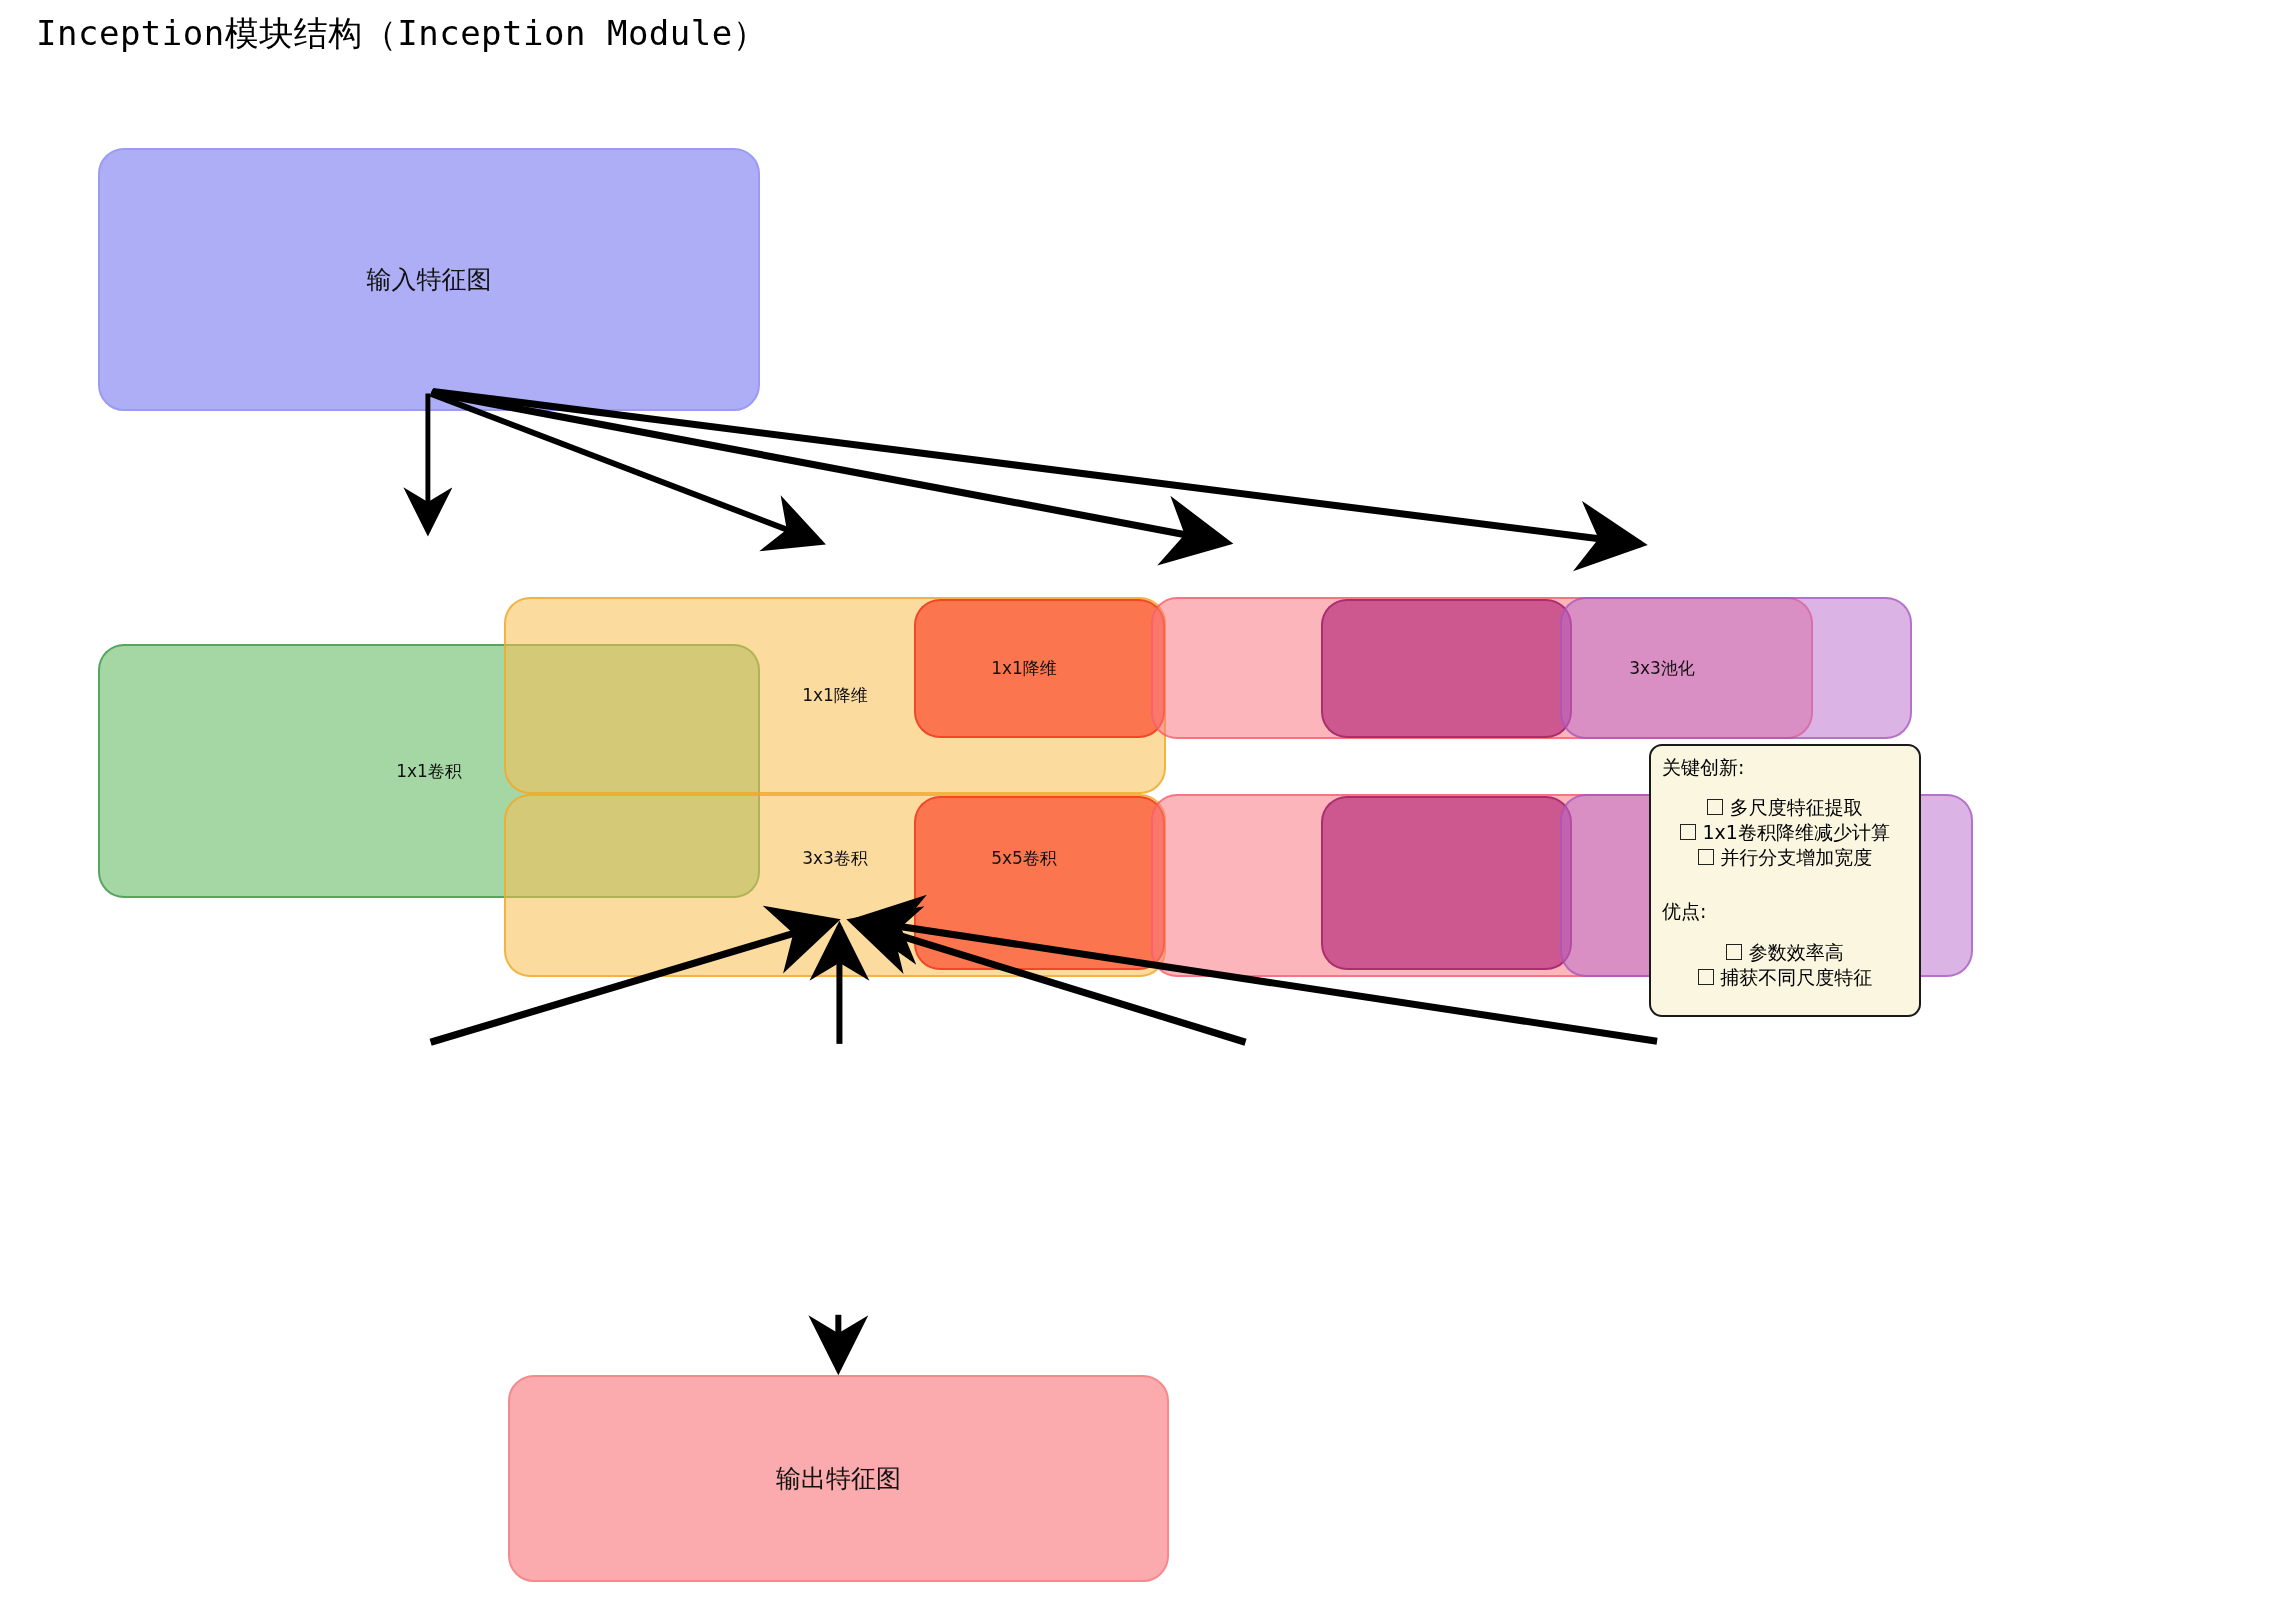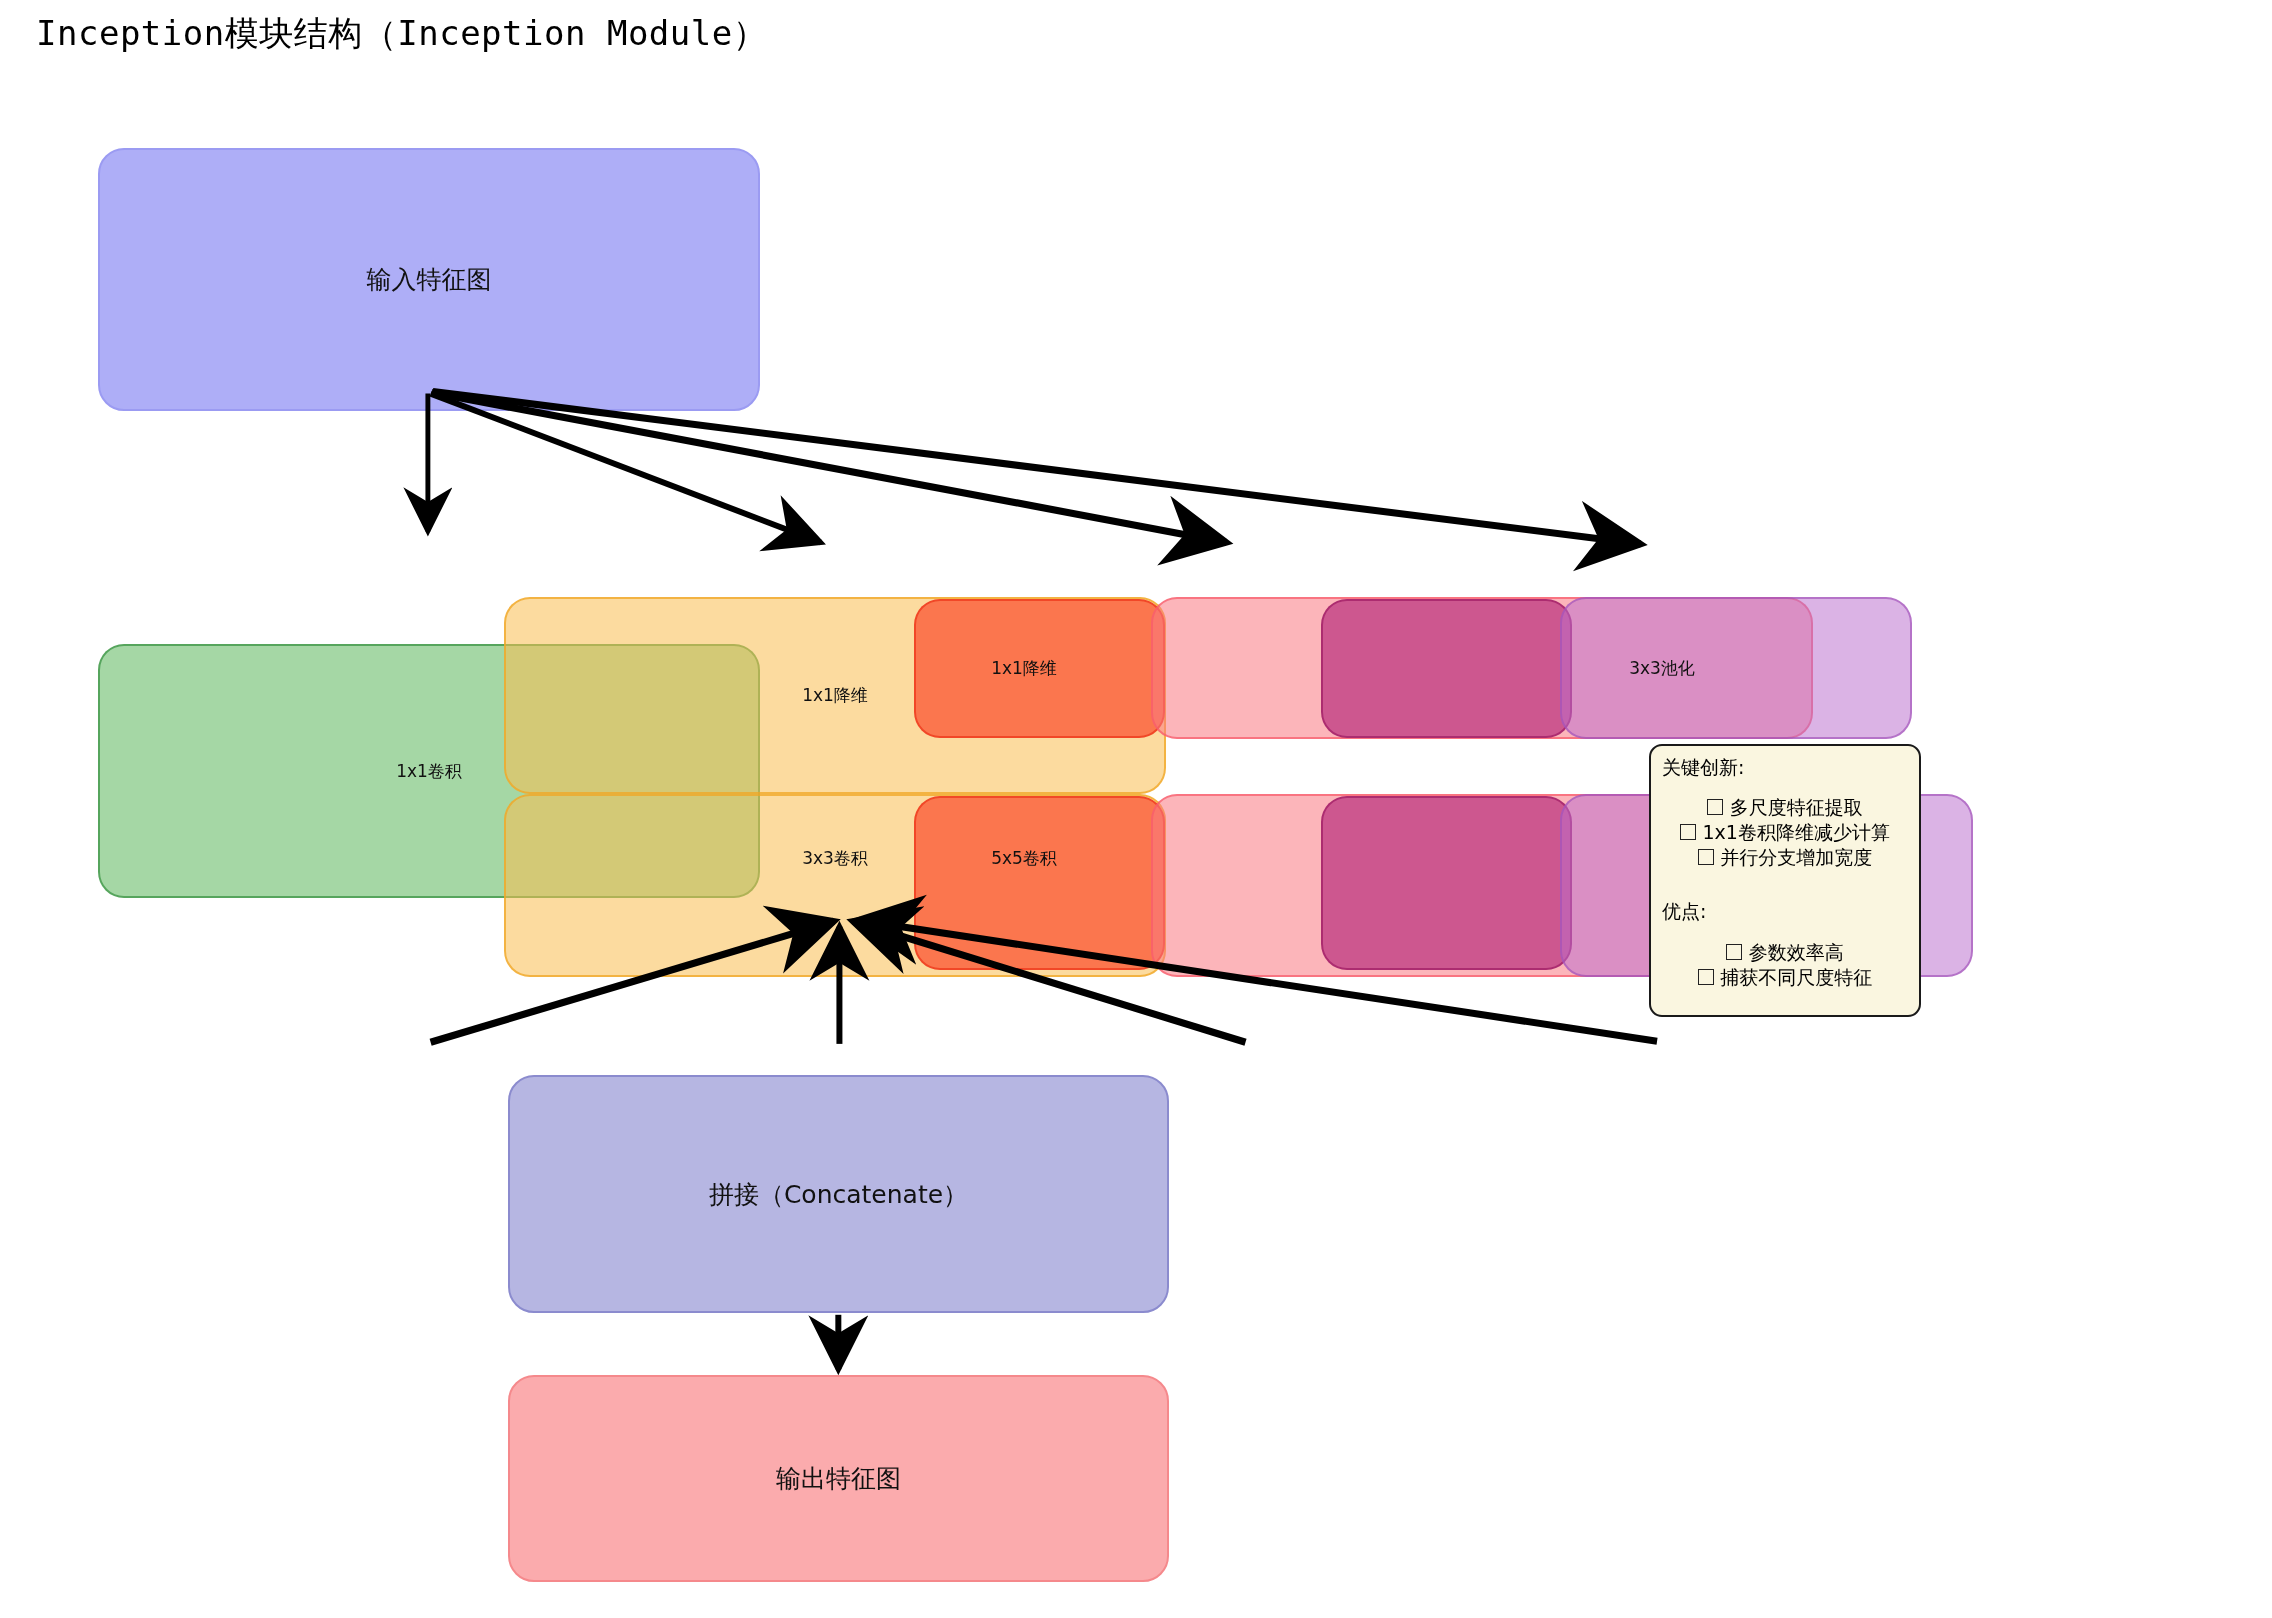--- a/index.html
+++ b/index.html
@@ -74,23 +74,20 @@
   </div>
 
   <div class="node small" style="left:1560px;top:597px;width:352px;height:142px;background:rgba(186,110,205,0.52);border:2.7px solid rgba(160,80,185,0.65);">
     <span style="position:relative;left:-74px;">3x3池化</span>
   </div>
 
   <div class="node small" style="left:1560px;top:794px;width:413px;height:183px;background:rgba(186,110,205,0.52);border:2.7px solid rgba(160,80,185,0.65);">
     <span style="position:relative;left:-74px;top:-27px;">1x1卷积</span>
   </div>
 
-  <div class="node" style="left:508px;top:1075px;width:661px;height:238px;background:#b6b6e2;border:2.7px solid #8b8bce;">
-    <span>拼接（Concatenate）</span>
-  </div>
 
   <div class="node" style="left:508px;top:1375px;width:661px;height:207px;background:#fbabad;border:2.7px solid #f5898c;">
     <span>输出特征图</span>
   </div>
 
   <svg class="svgl" viewBox="0 0 4170 2970" xmlns="http://www.w3.org/2000/svg">
     <defs>
       <marker id="ah" markerWidth="14" markerHeight="14" refX="9" refY="5" orient="auto" markerUnits="strokeWidth">
         <path d="M0,0 L10,5 L0,10 L3,5 z" fill="#000"></path>
       </marker>

